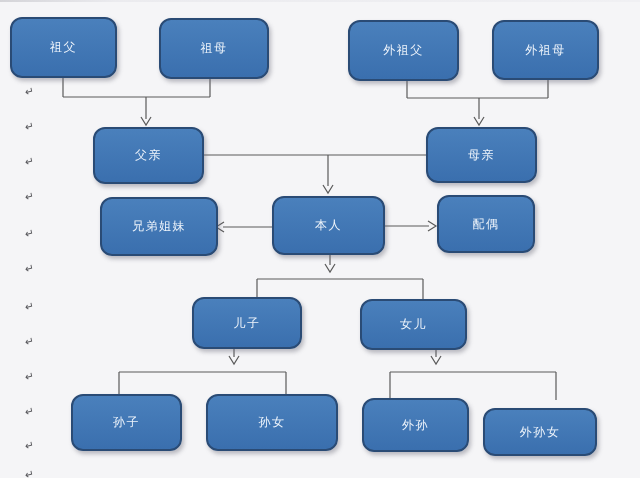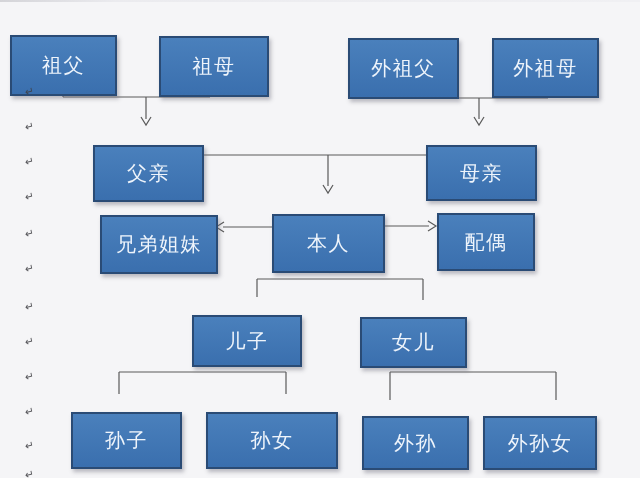--- a/index.html
+++ b/index.html
@@ -20,27 +20,26 @@
   svg.connectors path{
     stroke:var(--connector,#5a5a5a);
     stroke-width:1.2;
     fill:none;
   }
   .node{
     position:absolute;z-index:2;
     display:flex;align-items:center;justify-content:center;
     background:linear-gradient(to bottom,var(--node-fill-light,#4a80bc),var(--node-fill-dark,#3a6fae));
     border:2px solid var(--node-border,#2a4b75);
-    border-radius:0;
+    border-radius:12px;
     box-shadow:2px 3px 4px rgba(110,110,125,.45);
     color:var(--node-text,#eef4fb);
-    font-size:20px;letter-spacing:1.5px;
+    font-size:12px;letter-spacing:1.5px;
     box-sizing:border-box;
     white-space:nowrap;
-    margin-top:18px;
   }
   .return-mark{
     position:absolute;left:25px;z-index:2;
     color:var(--mark-color,#3f3f44);
     font-size:11px;line-height:1;
     transform:rotate(-12deg);
     opacity:.85;
   }
 </style>
 </head>
@@ -99,21 +98,21 @@
   <div class="node" style="left:100px;top:197px;width:118px;height:59px">兄弟姐妹</div>
   <div class="node" style="left:272px;top:196px;width:113px;height:59px">本人</div>
   <div class="node" style="left:437px;top:195px;width:98px;height:58px">配偶</div>
 
   <div class="node" style="left:192px;top:297px;width:110px;height:52px">儿子</div>
   <div class="node" style="left:360px;top:299px;width:107px;height:51px">女儿</div>
 
   <div class="node" style="left:71px;top:394px;width:111px;height:57px">孙子</div>
   <div class="node" style="left:206px;top:394px;width:132px;height:57px">孙女</div>
   <div class="node" style="left:362px;top:398px;width:107px;height:54px">外孙</div>
-  <div class="node" style="left:483px;top:398px;width:114px;height:54px">外孙女</div>
+  <div class="node" style="left:483px;top:408px;width:114px;height:48px">外孙女</div>
 
   <span class="return-mark" style="top:86px">↵</span>
   <span class="return-mark" style="top:121px">↵</span>
   <span class="return-mark" style="top:156px">↵</span>
   <span class="return-mark" style="top:191px">↵</span>
   <span class="return-mark" style="top:228px">↵</span>
   <span class="return-mark" style="top:263px">↵</span>
   <span class="return-mark" style="top:301px">↵</span>
   <span class="return-mark" style="top:336px">↵</span>
   <span class="return-mark" style="top:371px">↵</span>

